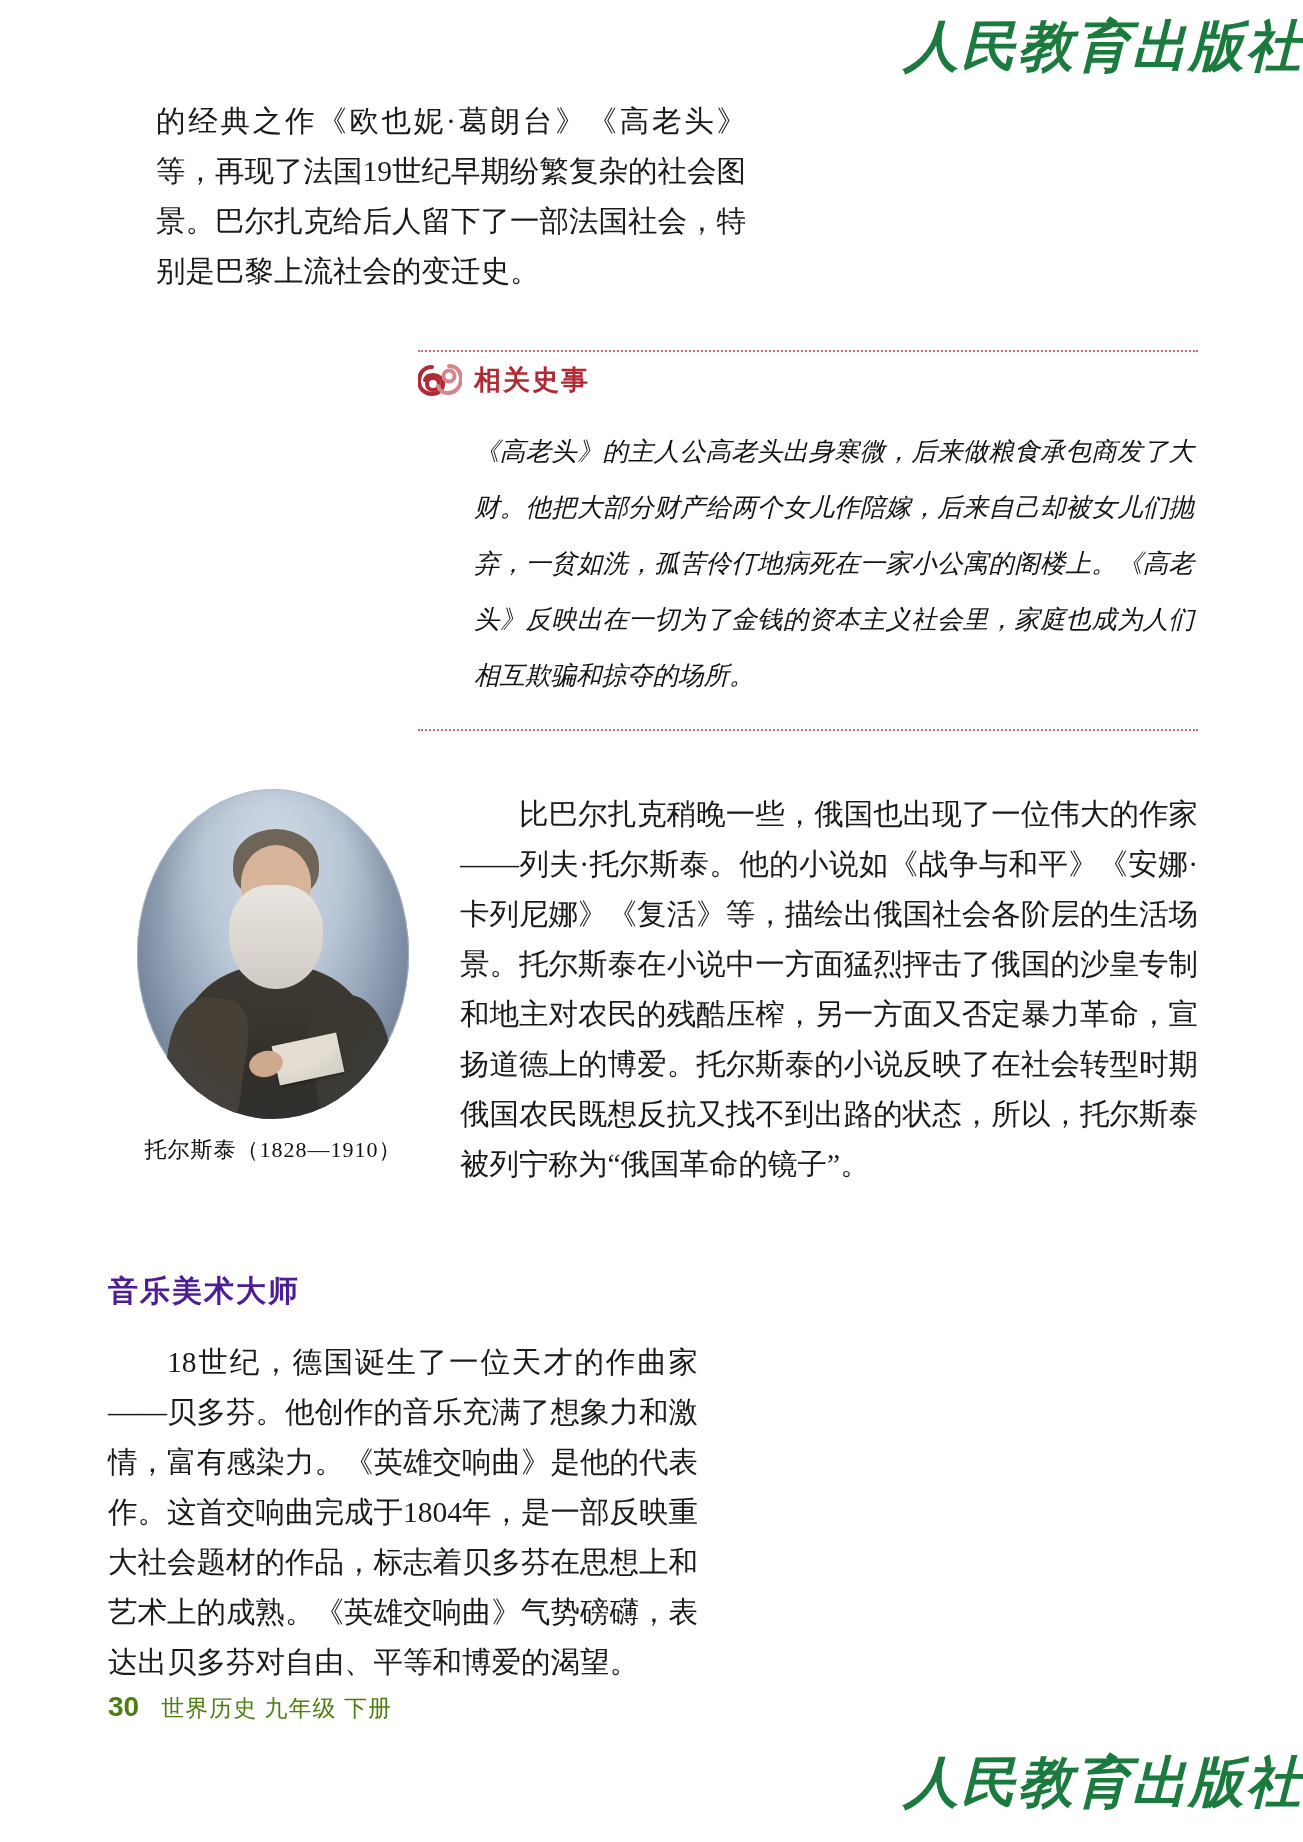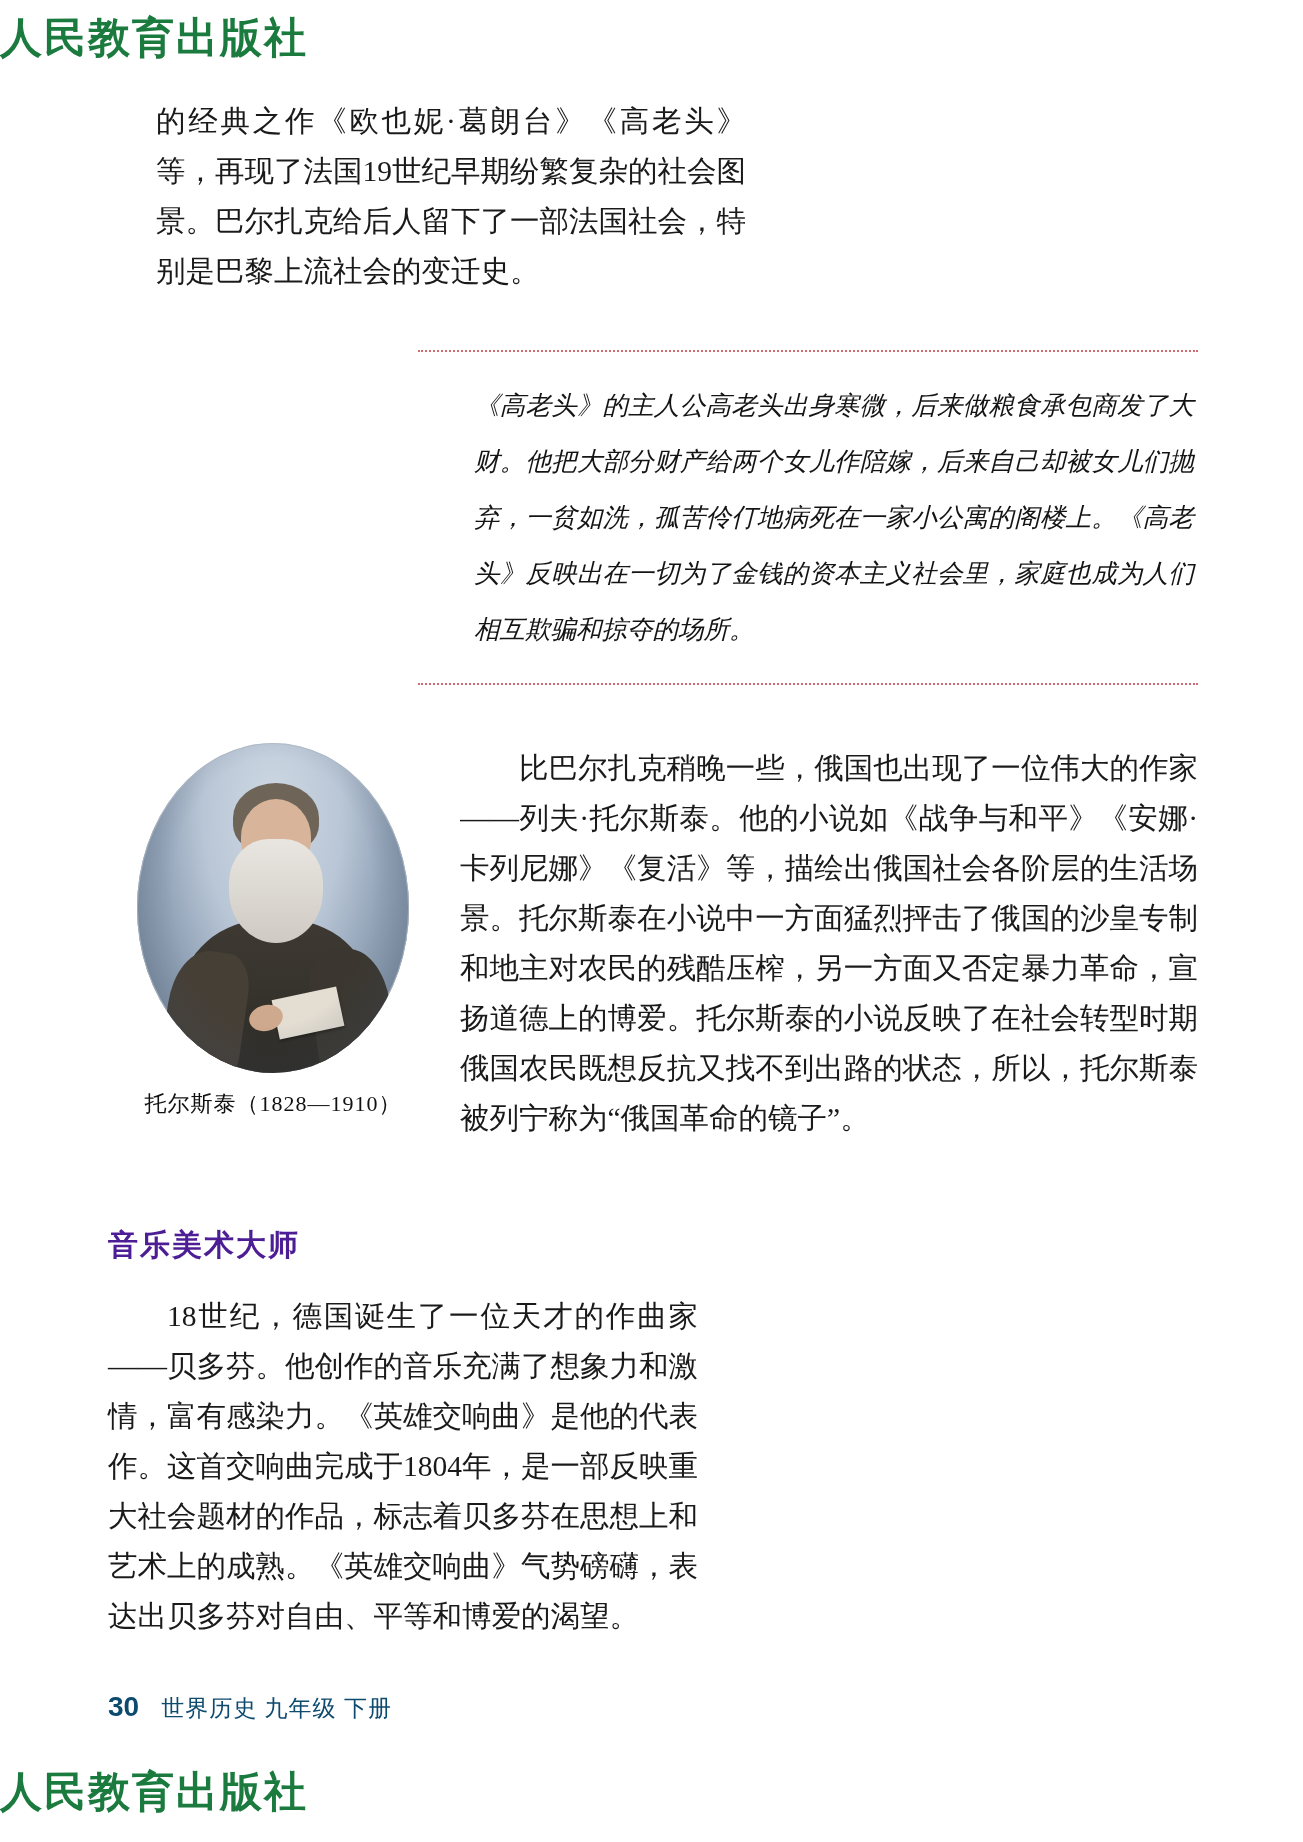--- a/index.html
+++ b/index.html
@@ -14,25 +14,26 @@
     color: #1a1a1a;
     position: relative;
     overflow: hidden;
   }
 
   
   .pub-mark {
     position: absolute;
     left: 0;
     width: 100%;
-    text-align: left;
+    text-align: right;
     color: #1b7a3e;
     font-family: "Liberation Serif", "DejaVu Serif", serif;
-    font-size: 42px;
+    font-size: 55px;
     font-weight: 700;
+    font-style: italic;
     letter-spacing: 2px;
     white-space: nowrap;
   }
   .pub-mark-top { top: 10px; }
   .pub-mark-bottom { bottom: 22px; }
 
   
   .page {
     position: absolute;
     left: 108px;
@@ -223,21 +224,21 @@
   }
 
   
   .footer {
     position: absolute;
     left: 108px;
     bottom: 118px;
     display: flex;
     align-items: baseline;
     gap: 22px;
-    color: #0c4a6e;
+    color: #4d7c0f;
   }
   .folio {
     font-family: "Liberation Sans", "DejaVu Sans", sans-serif;
     font-size: 28px;
     font-weight: 700;
   }
   .footer-title {
     font-family: "Liberation Sans", "DejaVu Sans", sans-serif;
     font-size: 23px;
     letter-spacing: 1px;
@@ -248,20 +249,29 @@
 
 <div class="pub-mark pub-mark-top">人民教育出版社</div>
 
 <div class="page">
 
   <p class="para intro-para">的经典之作《欧也妮·葛朗台》《高老头》等，再现了法国19世纪早期纷繁复杂的社会图景。巴尔扎克给后人留下了一部法国社会，特别是巴黎上流社会的变迁史。</p>
 
   <section class="sidebox">
     <div class="sidebox-rule"></div>
 
+    <div class="sidebox-head">
+      <svg class="sidebox-logo" viewBox="0 0 44 34">
+        <path d="M14 4 C5 4 1 11 1 18 C1 26 7 31 14 31 C20 31 25 27 25 21 C25 15 20 12 15 12 C11 12 8 14 7 17" fill="none" stroke="#b02a33" stroke-width="4" stroke-linecap="round"></path>
+        <circle cx="15" cy="21" r="6" fill="none" stroke="#b02a33" stroke-width="4"></circle>
+        <path d="M31 3 C39 3 43 9 43 16 C43 24 37 30 30 30 C25 30 21 27 20 23" fill="none" stroke="#d4868c" stroke-width="4" stroke-linecap="round"></path>
+        <circle cx="31" cy="13" r="5.5" fill="none" stroke="#d4868c" stroke-width="4"></circle>
+      </svg>
+      <span class="sidebox-title">相关史事</span>
+    </div>
 
     <p class="sidebox-body">《高老头》的主人公高老头出身寒微，后来做粮食承包商发了大财。他把大部分财产给两个女儿作陪嫁，后来自己却被女儿们抛弃，一贫如洗，孤苦伶仃地病死在一家小公寓的阁楼上。《高老头》反映出在一切为了金钱的资本主义社会里，家庭也成为人们相互欺骗和掠夺的场所。</p>
 
     <div class="sidebox-rule-bottom"></div>
   </section>
 
   <section class="tolstoy-section">
 
     <figure class="portrait-block" style="margin:0 22px 0 0;">
       <div class="portrait-frame">

